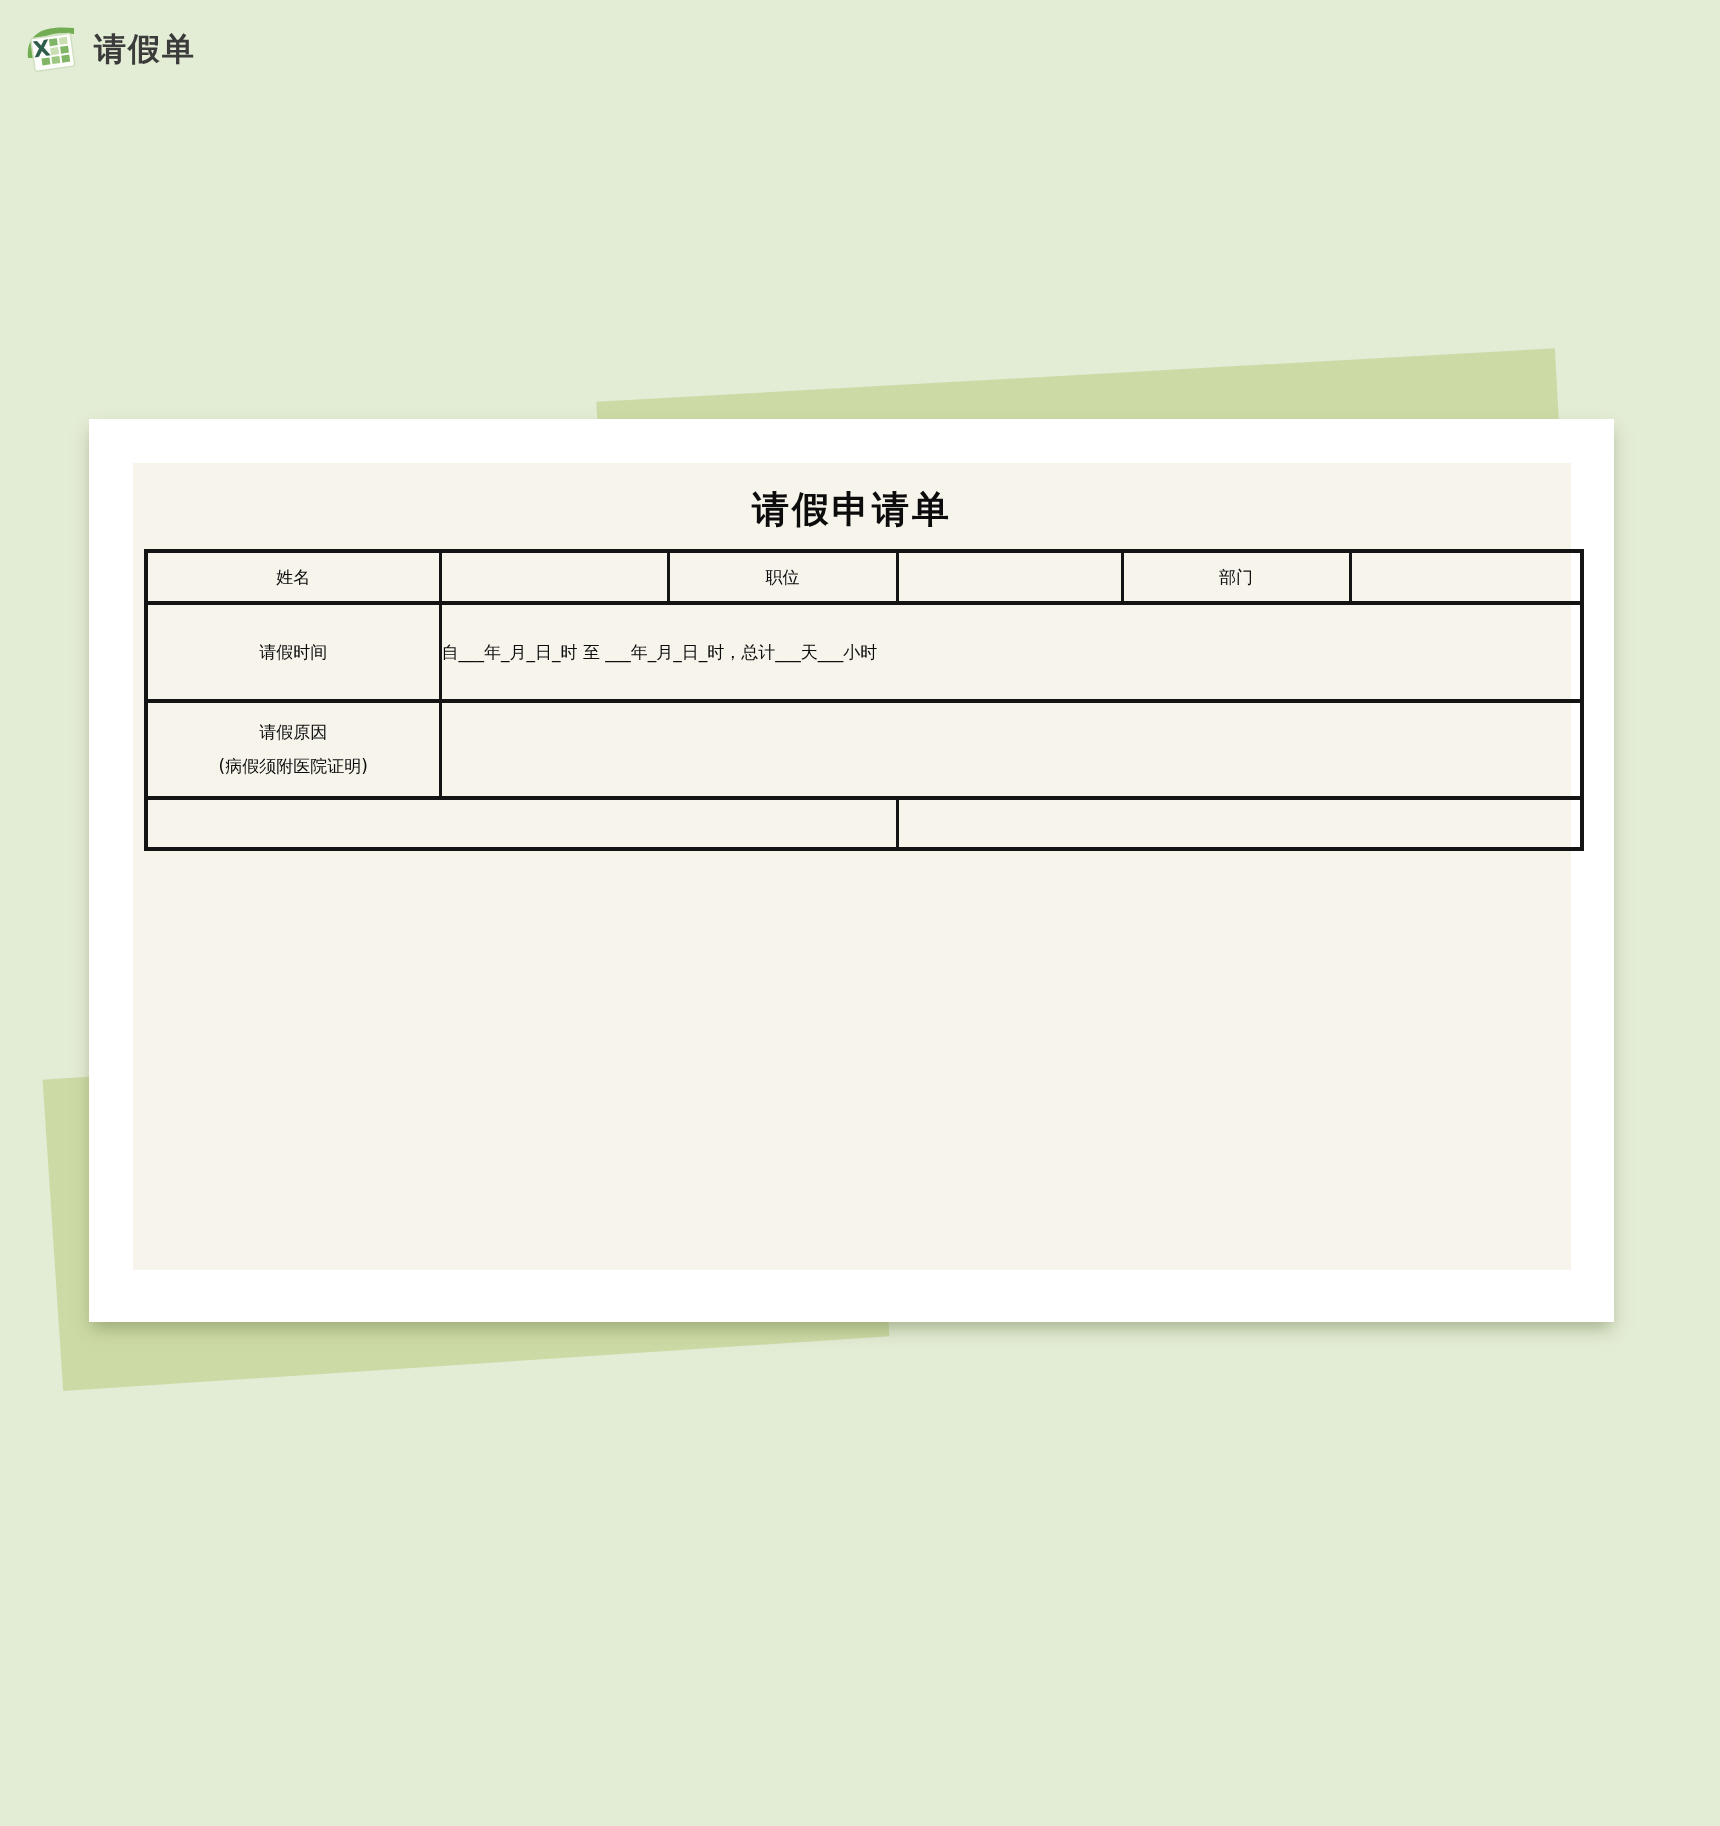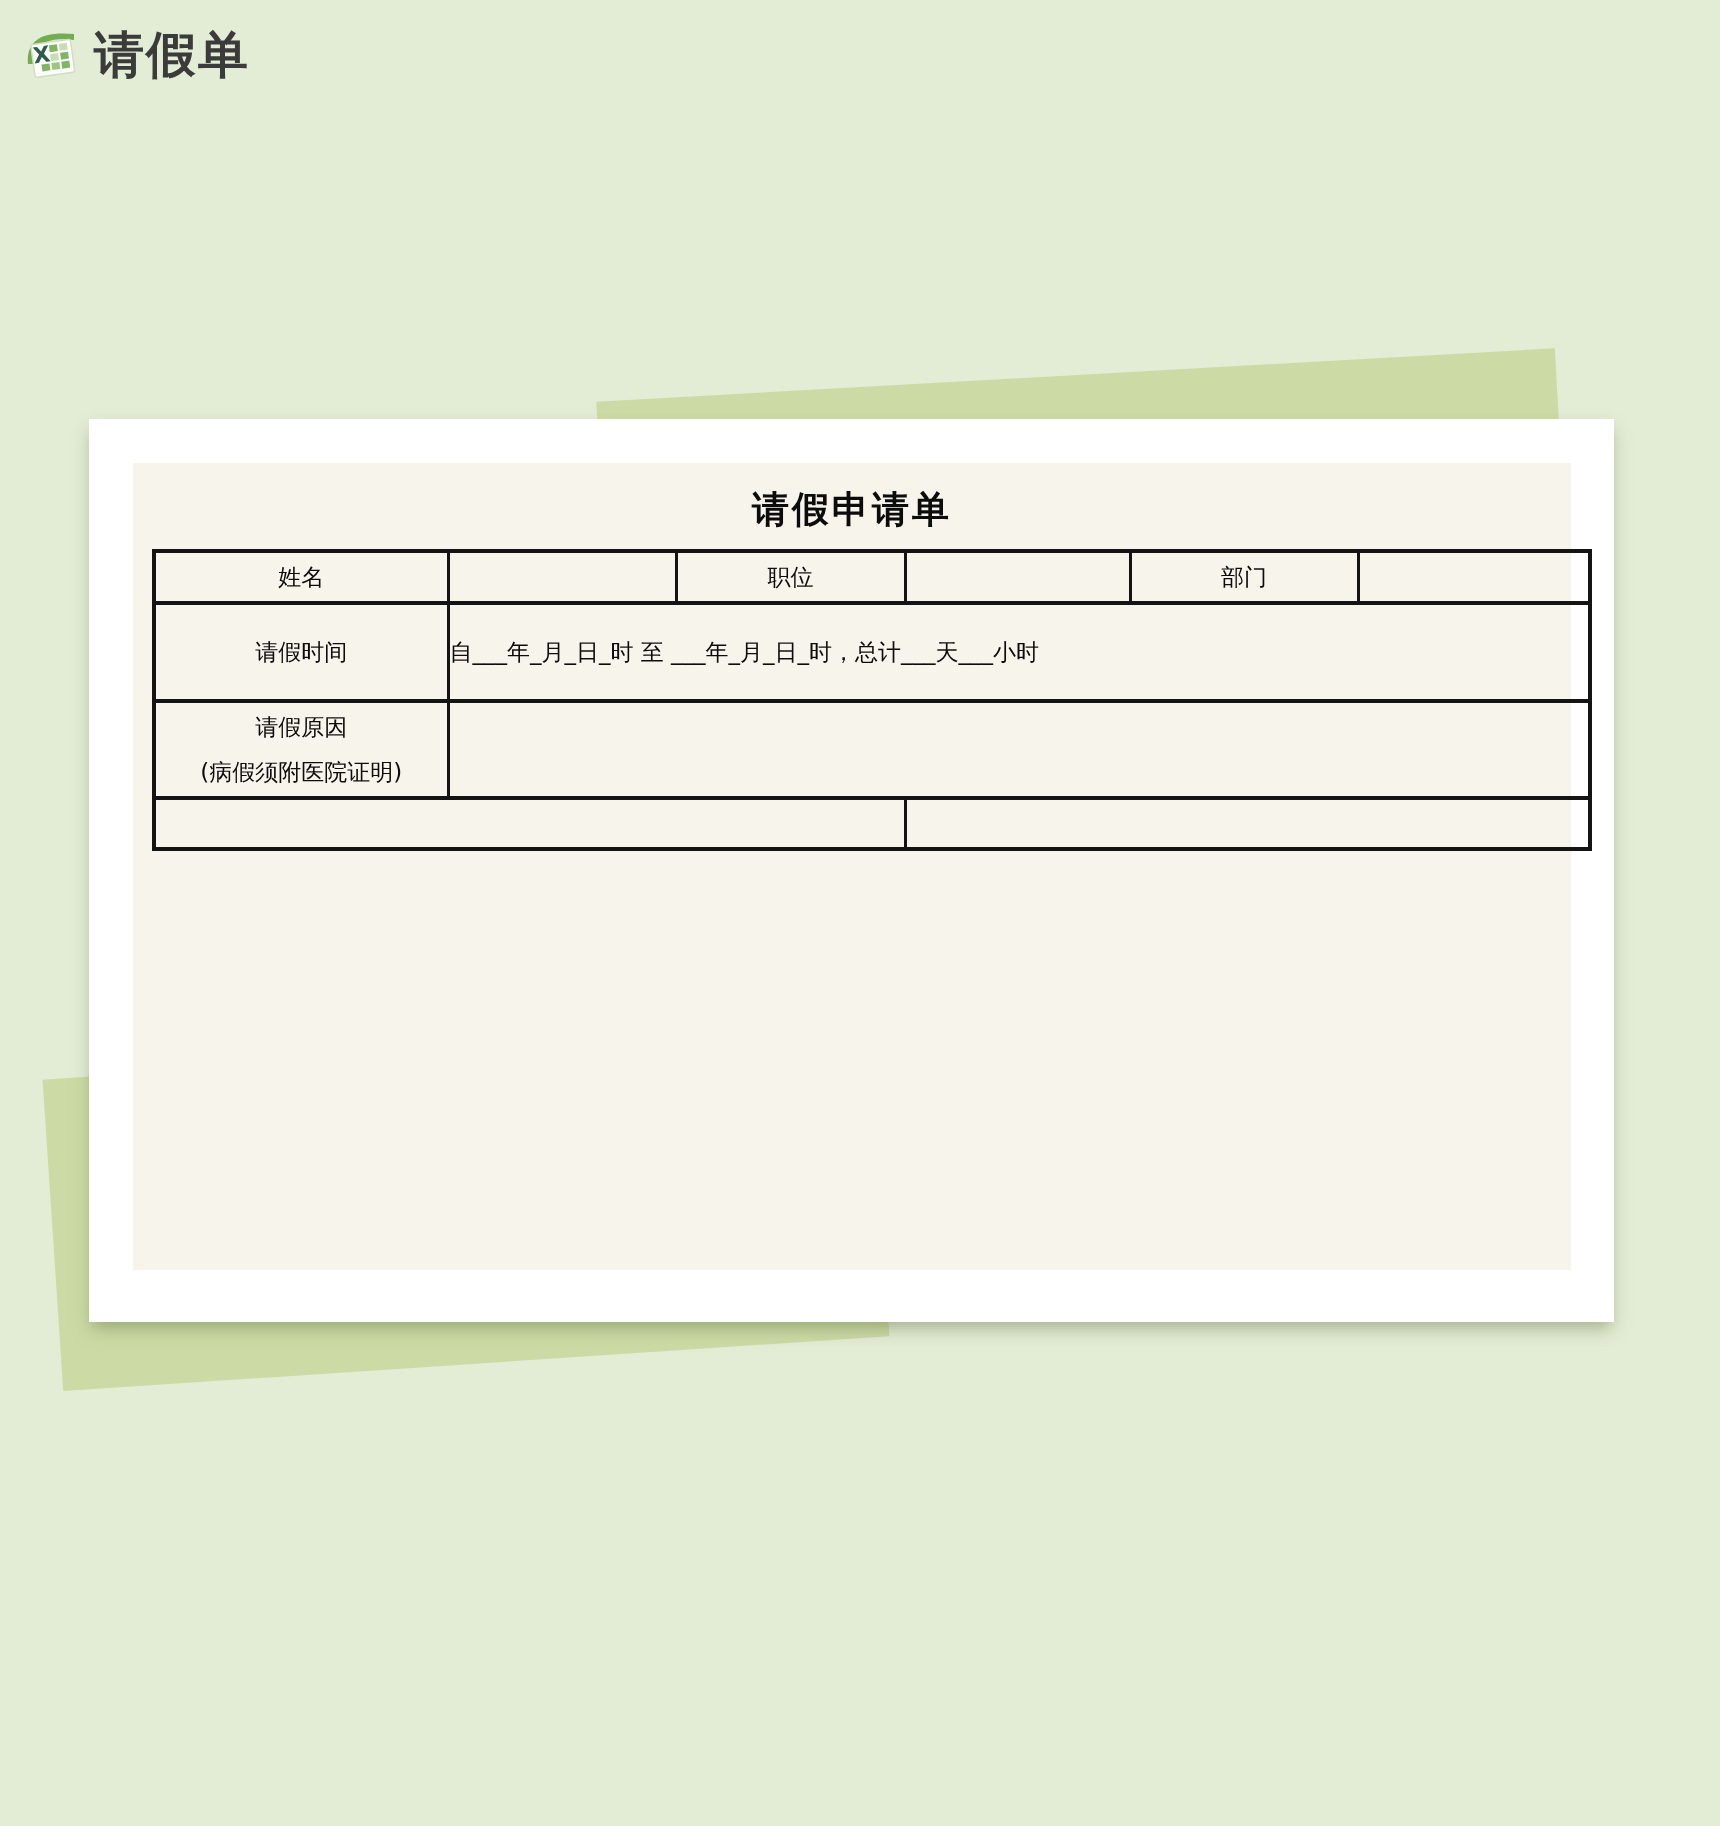--- a/index.html
+++ b/index.html
@@ -6,31 +6,31 @@
   body{font-family:"DejaVu Sans","Liberation Sans",sans-serif;}
   .stage{position:relative;width:1720px;height:1826px;background:#e3ecd4;overflow:hidden;}
 
   
   .band{position:absolute;background:#ccdaa6;}
   .band-top{left:598px;top:375px;width:960px;height:88px;transform:rotate(-3.2deg);}
   .band-bottom{left:52px;top:1052px;width:828px;height:312px;transform:rotate(-3.8deg);}
 
   
   .app-header{position:absolute;left:24px;top:22px;display:flex;align-items:center;gap:14px;z-index:5;}
-  .app-title{font-size:50px;font-weight:600;color:#3b3b3b;letter-spacing:2px;}
+  .app-title{font-size:32px;font-weight:600;color:#3b3b3b;letter-spacing:2px;}
 
   
   .card{position:absolute;left:89px;top:419px;width:1525px;height:903px;background:#ffffff;
         box-shadow:0 9px 16px -3px rgba(104,120,70,0.5);z-index:2;}
   .form{position:absolute;left:44px;top:44px;width:1438px;height:807px;background:#f7f4eb;}
   .form-title{height:78px;display:flex;align-items:center;justify-content:center;
               font-size:37px;font-weight:bold;color:#0c0c0c;letter-spacing:3px;margin-top:8px;}
 
-  table.leave{border-collapse:collapse;table-layout:fixed;width:1436px;margin-left:19px;
-              font-size:23px;color:#0c0c0c;}
+  table.leave{border-collapse:collapse;table-layout:fixed;width:1436px;margin-left:11px;
+              font-size:17px;color:#0c0c0c;}
   table.leave{border:4px solid #141414;}
   table.leave td{border:3px solid #141414;border-top-width:4px;border-bottom-width:4px;
                  padding:0;overflow:hidden;}
   td.lbl{text-align:center;vertical-align:middle;}
   td.val{text-align:left;vertical-align:middle;padding:2px 10px;}
   tr.r1 td{height:48px;}
   tr.r2 td{height:60px;}
   tr.r3 td{height:94px;}
   tr.r4 td{height:93px;}
   tr.r5 td{height:326px;}

